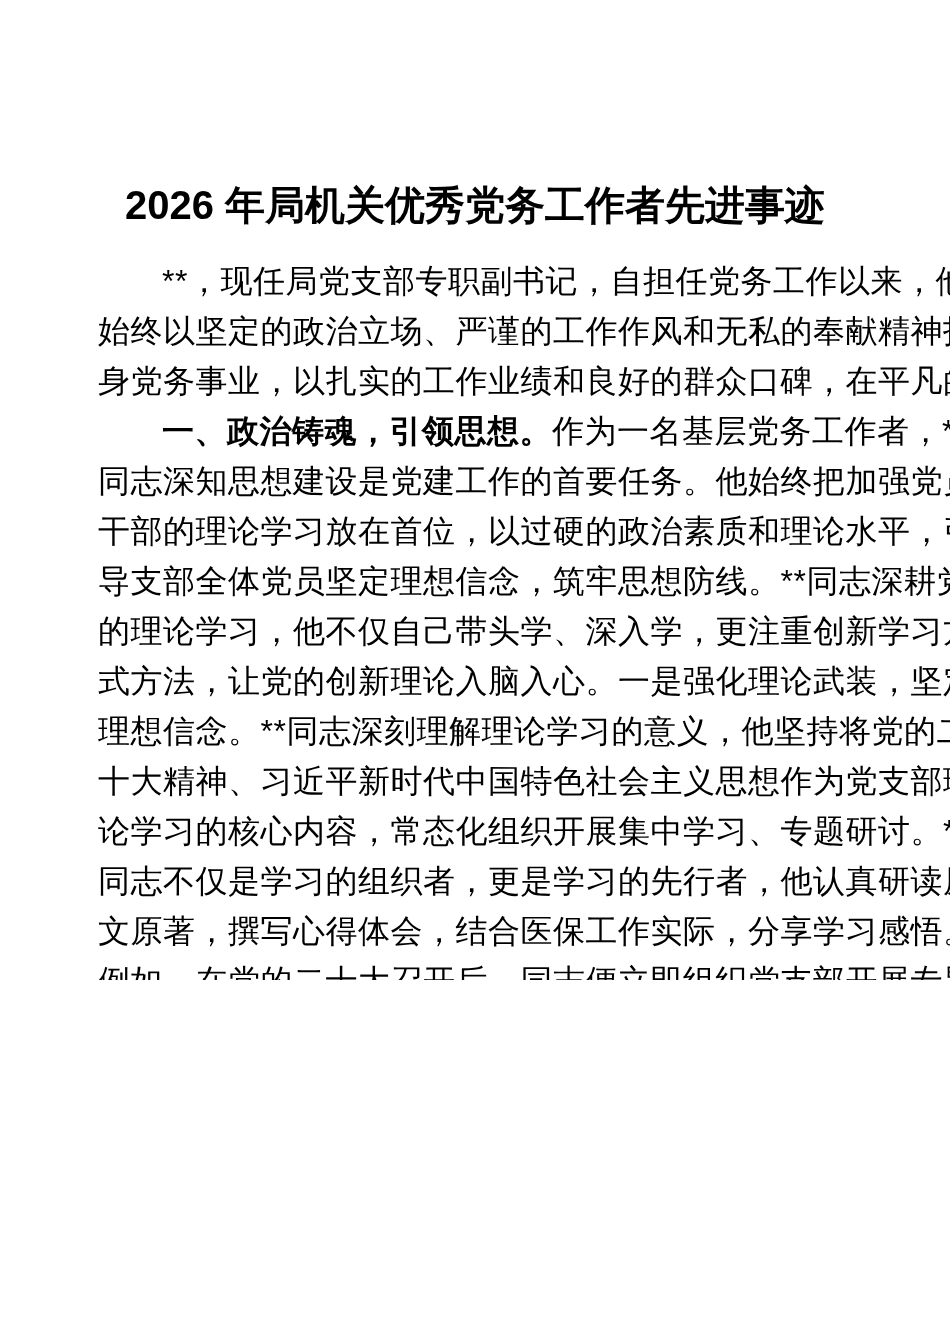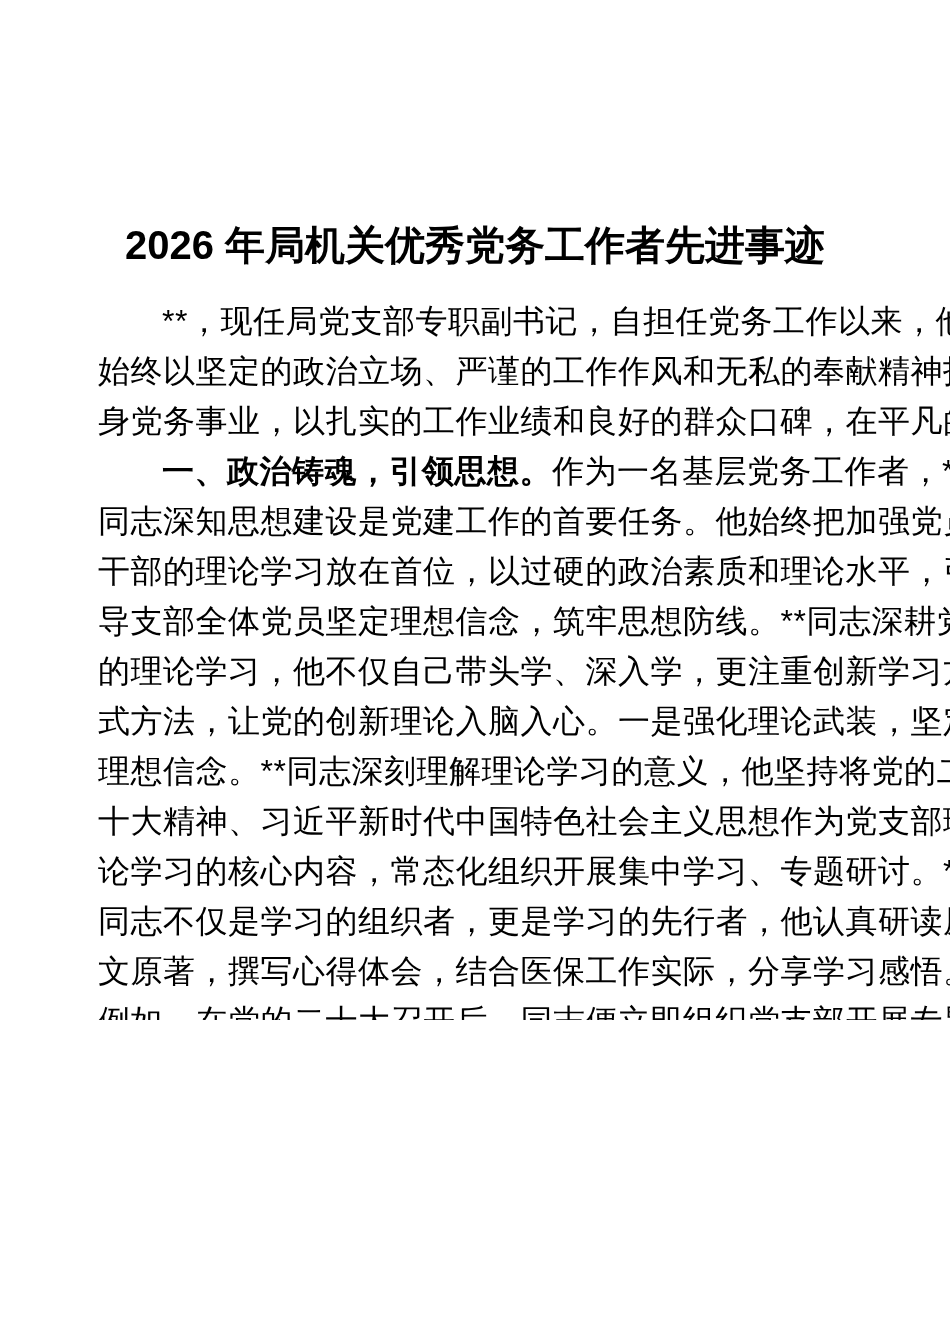--- a/index.html
+++ b/index.html
@@ -8,21 +8,20 @@
     background: #ffffff;
   }
   .page {
     position: relative;
     width: 950px;
     height: 980px;
     background: #ffffff;
     overflow: hidden;
     font-family: "Liberation Sans", sans-serif;
     color: #000000;
-    margin-top: 40px;
     -webkit-font-smoothing: antialiased;
   }
   .doc-title {
     margin-top: 182px;
     text-align: center;
     font-size: 40px;
     line-height: 46px;
     font-weight: bold;
     white-space: nowrap;
   }

